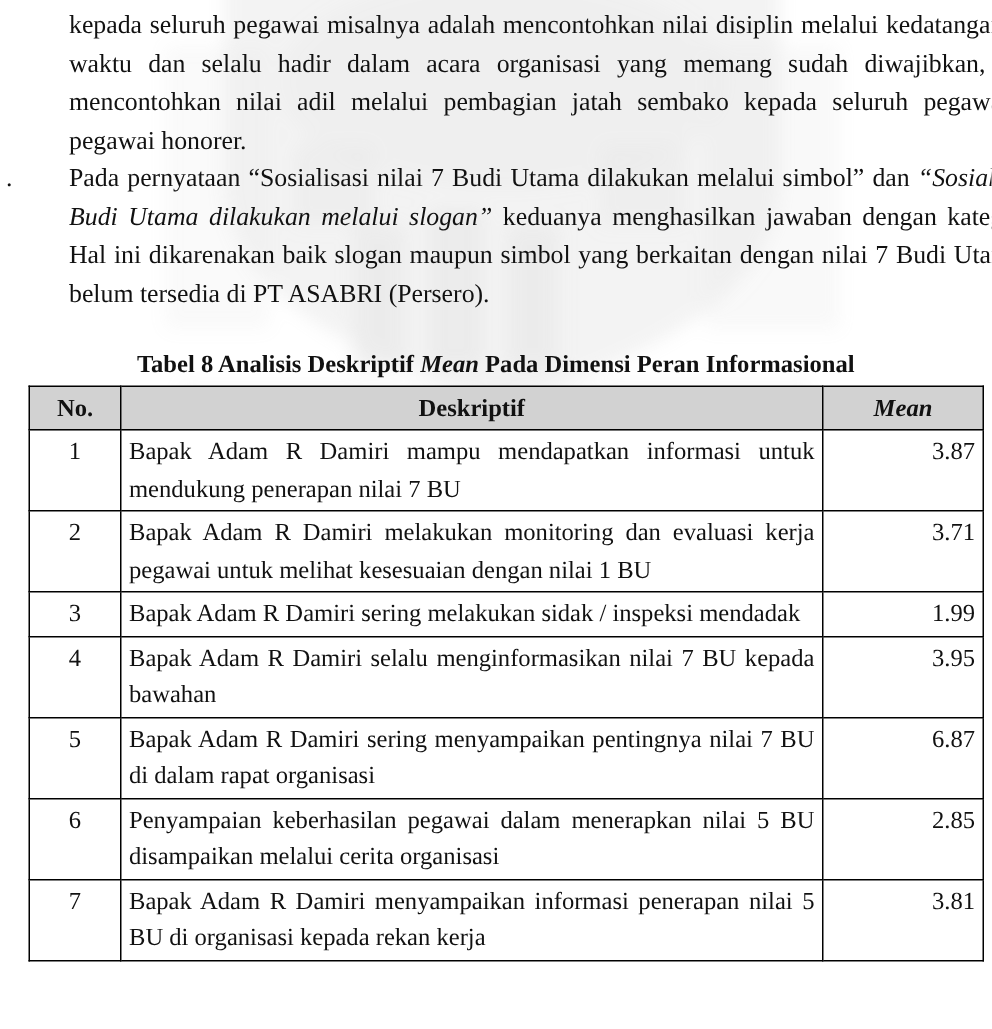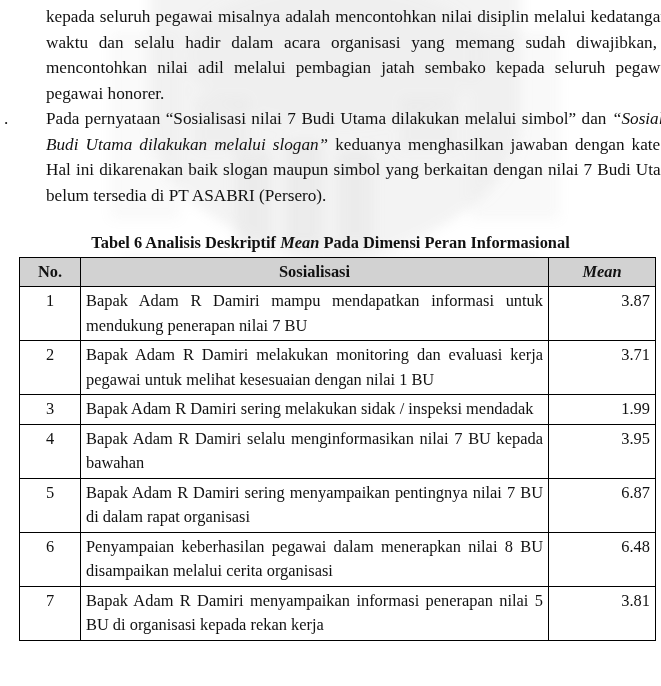--- a/index.html
+++ b/index.html
@@ -166,32 +166,32 @@
 
   <div class="para-block" style="top: 4px;">
     <p class="para para-cont">kepada seluruh pegawai misalnya adalah mencontohkan nilai disiplin melalui kedatangan yang tepat waktu dan selalu hadir dalam acara organisasi yang memang sudah diwajibkan, selanjutnya mencontohkan nilai adil melalui pembagian jatah sembako kepada seluruh pegawai termasuk pegawai honorer.</p>
   </div>
 
   <div class="para-block" style="top: 106px;">
     <span class="list-marker">.</span>
     <p class="para para-listitem"><span>Pada pernyataan “Sosialisasi nilai 7 Budi Utama dilakukan melalui simbol” dan </span><span class="it">“Sosialisasi nilai 7 Budi Utama dilakukan melalui slogan”</span><span> keduanya menghasilkan jawaban dengan kategori rendah. Hal ini dikarenakan baik slogan maupun simbol yang berkaitan dengan nilai 7 Budi Utama memang belum tersedia di PT ASABRI (Persero).</span></p>
   </div>
 
-  <div id="table-caption"><span>Tabel 6 Analisis Deskriptif </span><span class="it">Mean</span><span> Pada Dimensi Peran Informasional</span></div>
+  <div id="table-caption"><span>Tabel 8 Analisis Deskriptif </span><span class="it">Mean</span><span> Pada Dimensi Peran Informasional</span></div>
 
   <table id="data-table">
     <colgroup>
       <col class="c-no">
       <col class="c-stmt">
       <col class="c-mean">
     </colgroup>
     <thead>
       <tr>
         <th>No.</th>
-        <th>Sosialisasi</th>
+        <th>Deskriptif</th>
         <th class="mean-head">Mean</th>
       </tr>
     </thead>
     <tbody>
       <tr>
         <td class="cell-no">1</td>
         <td class="cell-stmt">Bapak Adam R Damiri mampu mendapatkan informasi untuk mendukung penerapan nilai 7 BU</td>
         <td class="cell-mean">3.87</td>
       </tr>
       <tr>
@@ -209,22 +209,22 @@
         <td class="cell-stmt">Bapak Adam R Damiri selalu menginformasikan nilai 7 BU kepada bawahan</td>
         <td class="cell-mean">3.95</td>
       </tr>
       <tr>
         <td class="cell-no">5</td>
         <td class="cell-stmt">Bapak Adam R Damiri sering menyampaikan pentingnya nilai 7 BU di dalam rapat organisasi</td>
         <td class="cell-mean">6.87</td>
       </tr>
       <tr>
         <td class="cell-no">6</td>
-        <td class="cell-stmt">Penyampaian keberhasilan pegawai dalam menerapkan nilai 8 BU disampaikan melalui cerita organisasi</td>
-        <td class="cell-mean">6.48</td>
+        <td class="cell-stmt">Penyampaian keberhasilan pegawai dalam menerapkan nilai 5 BU disampaikan melalui cerita organisasi</td>
+        <td class="cell-mean">2.85</td>
       </tr>
       <tr>
         <td class="cell-no">7</td>
         <td class="cell-stmt">Bapak Adam R Damiri menyampaikan informasi penerapan nilai 5 BU di organisasi kepada rekan kerja</td>
         <td class="cell-mean">3.81</td>
       </tr>
     </tbody>
   </table>
 
 </div>

